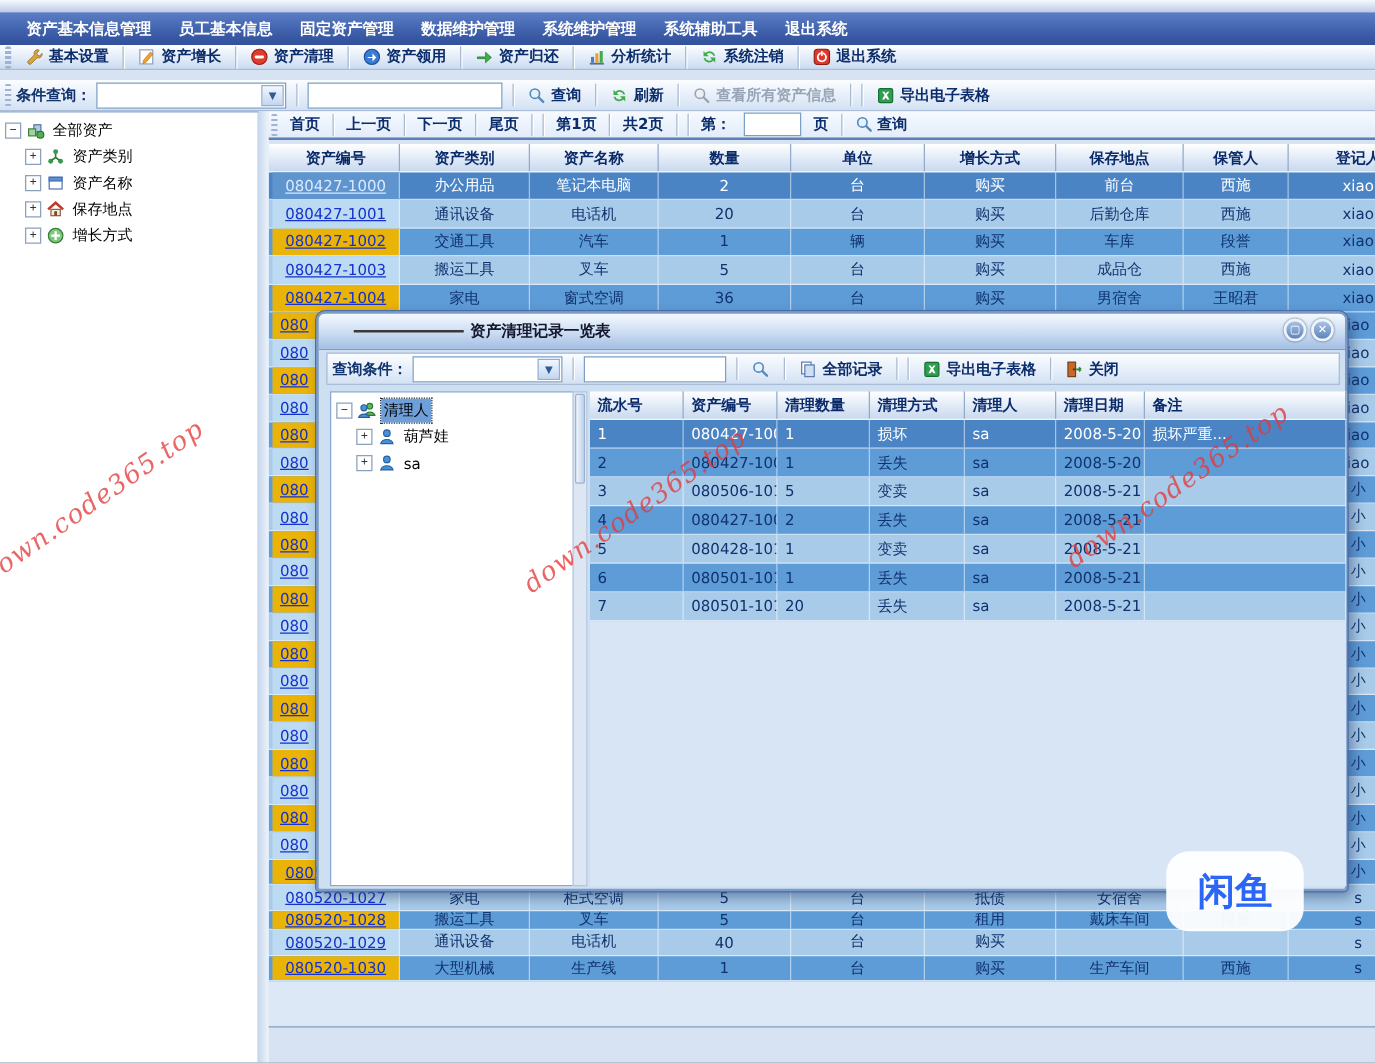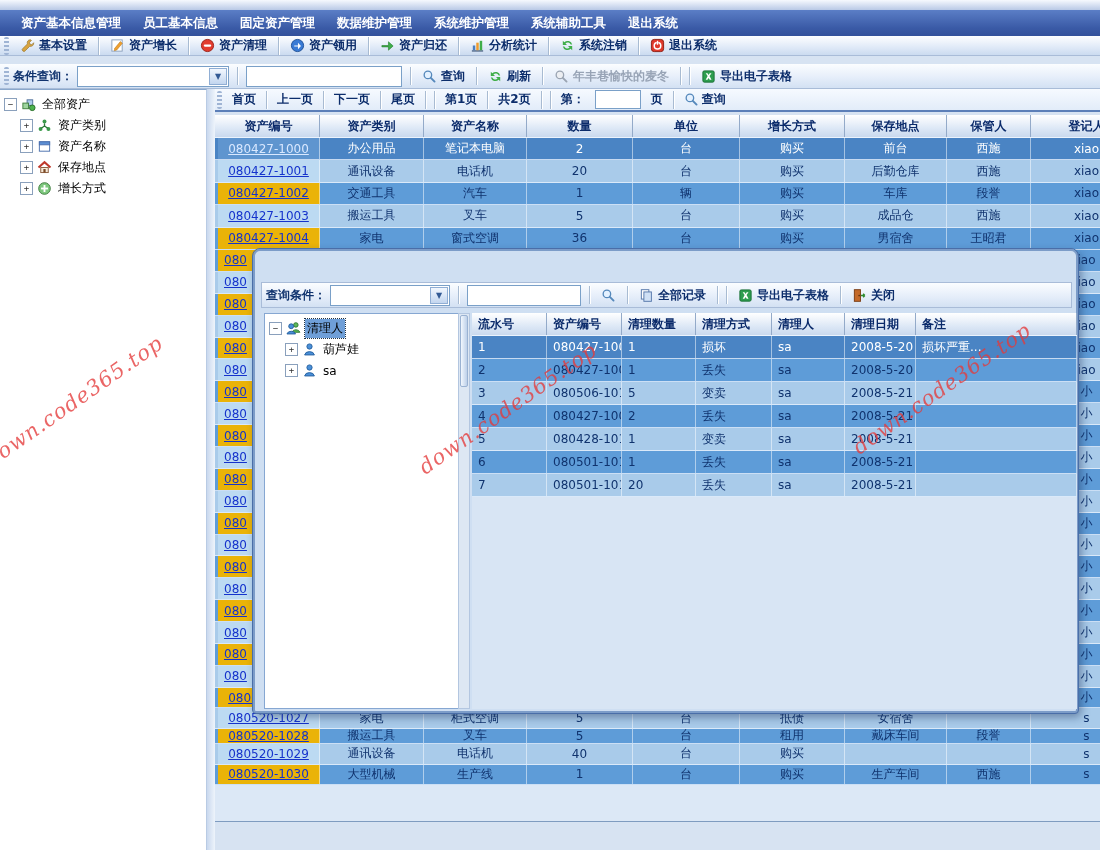--- a/index.html
+++ b/index.html
@@ -220,21 +220,21 @@
       <span>刷新</span>
       </span>
     <span class="sep"></span>
     <span class="tbtn disabled">
       <span class="icn">
           <svg width="15" height="15" viewBox="0 0 16 16">
             <circle cx="6.3" cy="6.3" r="4" fill="#eceef2" stroke="#9aa4b2" stroke-width="1.4"></circle>
             <line x1="9.4" y1="9.4" x2="13.4" y2="13.4" stroke="#9aa4b2" stroke-width="2" stroke-linecap="round"></line>
           </svg>
         </span>
-      <span>年丰巷愉快的麦冬</span>
+      <span>查看所有资产信息</span>
       </span>
     <span class="sep"></span>
     <span class="sep"></span>
     <span class="tbtn">
       <span class="icn">
           <svg width="15" height="15" viewBox="0 0 16 16">
             <rect x="2" y="2" width="12" height="12" rx="1.5" fill="#2e9e4f" stroke="#176e33"></rect>
             <path d="M5 4.6l2.1 2.9L5 11.4h1.9l1.2-1.8 1.2 1.8h1.9L9.1 7.5l2.1-2.9H9.3L8.1 6.3 6.9 4.6z" fill="#fff"></path>
           </svg>
         </span>
@@ -610,20 +610,26 @@
         <div class="gcell" style="width: 106px;">1</div>
         <div class="gcell" style="width: 107px;">台</div>
         <div class="gcell" style="width: 105px;">购买</div>
         <div class="gcell" style="width: 102px;">生产车间</div>
         <div class="gcell" style="width: 84px;">西施</div>
         <div class="gcell" style="width: 112px;">s</div>
       </div>
     </div>
 
   <div class="dialog">
+    <div class="dtitle">
+      <span class="dash"></span>
+      <span class="dtitle-text">资产清理记录一览表</span>
+      <span class="dbtn" style="right:31px">▢</span>
+      <span class="dbtn" style="right:9px">✕</span>
+    </div>
     <div class="dtb">
       <span class="lbl" style="font-weight:bold">查询条件：</span>
       <span class="combo">
           <span class="arrow">▼</span>
         </span>
       <span class="sep"></span>
       <input class="txt" style="">
       <span class="sep"></span>
       <span class="tbtn">
         <span class="icn">
@@ -775,13 +781,16 @@
           <div class="gcell lal" style="width: 73px;">sa</div>
           <div class="gcell lal" style="width: 71px;">2008-5-21</div>
           <div class="gcell lal" style="width: 161px;"></div>
         </div>
       </div>
   </div>
 
   <div class="wm-red" style="left:-6px;top:448px">down.code365.top</div>
   <div class="wm-red" style="left:428px;top:455px">down.code365.top</div>
   <div class="wm-red" style="left:862px;top:435px">down.code365.top</div>
+  <div class="xy-logo">
+      <span>闲鱼</span>
+    </div>
 </div>
 
 </body></html>

